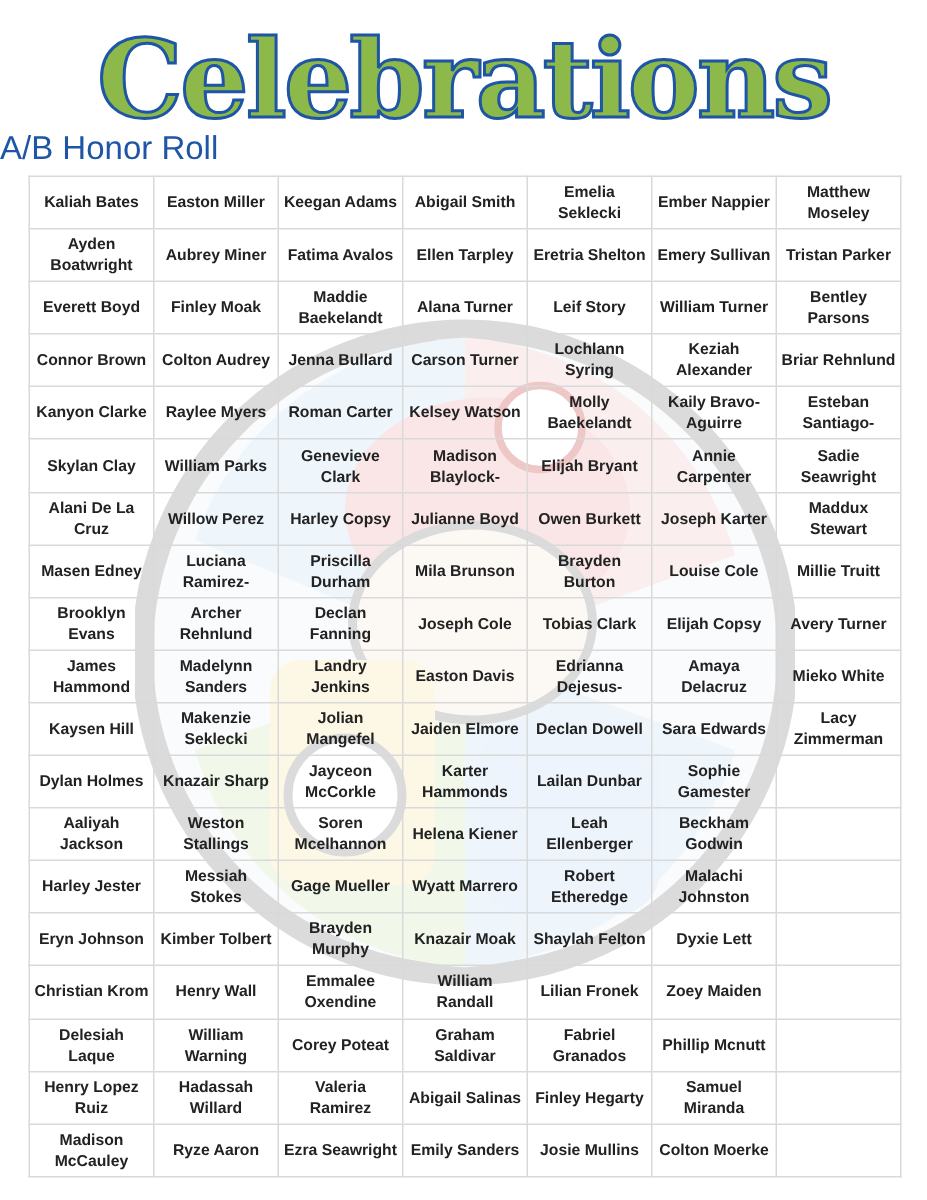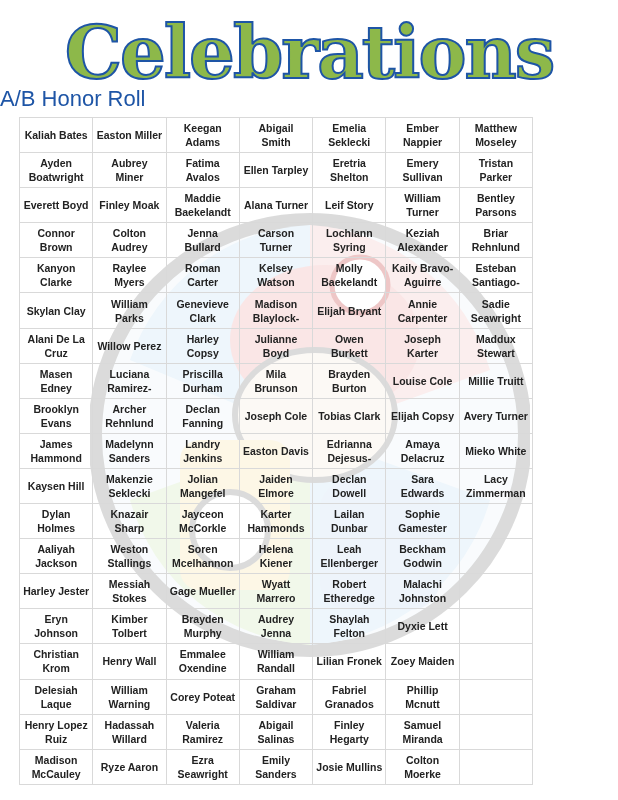--- a/index.html
+++ b/index.html
@@ -12,21 +12,21 @@
     color: #8db84a;
     -webkit-text-stroke: 2px #1e55a6;
     text-shadow: 0 0 0 #1e55a6;
   }
   .subtitle {
     position: absolute; left: 0; width: 510px; top: 84px; text-align: left;
     font-family: "Liberation Sans", sans-serif; font-size: 22px; line-height: 30px; color: #1e55a6;
   }
   .watermark { position: absolute; left: 90px; top: 200px; width: 440px; height: 470px; opacity: 0.35; pointer-events: none; }
   table.roll {
-    position: absolute; left: 19px; top: 117px; width: 514px; height: 668px;
+    position: absolute; left: 19px; top: 117px; width: 582px; height: 668px;
     border-collapse: collapse; table-layout: fixed; z-index: 2;
   }
   table.roll td {
     border: 1px solid #d9d9d9; text-align: center; vertical-align: middle;
     font-family: "Liberation Sans", sans-serif; font-weight: bold; font-size: 10.5px; line-height: 14px;
     color: #222222; padding: 0 3px; height: 32px; overflow: hidden;
   }
 </style>
 </head>
 <body>
@@ -175,21 +175,21 @@
         <td>Gage Mueller</td>
         <td>Wyatt Marrero</td>
         <td>Robert Etheredge</td>
         <td>Malachi Johnston</td>
         <td></td>
       </tr>
       <tr>
         <td>Eryn Johnson</td>
         <td>Kimber Tolbert</td>
         <td>Brayden Murphy</td>
-        <td>Audrey Jenna</td>
+        <td>Knazair Moak</td>
         <td>Shaylah Felton</td>
         <td>Dyxie Lett</td>
         <td></td>
       </tr>
       <tr>
         <td>Christian Krom</td>
         <td>Henry Wall</td>
         <td>Emmalee Oxendine</td>
         <td>William Randall</td>
         <td>Lilian Fronek</td>

